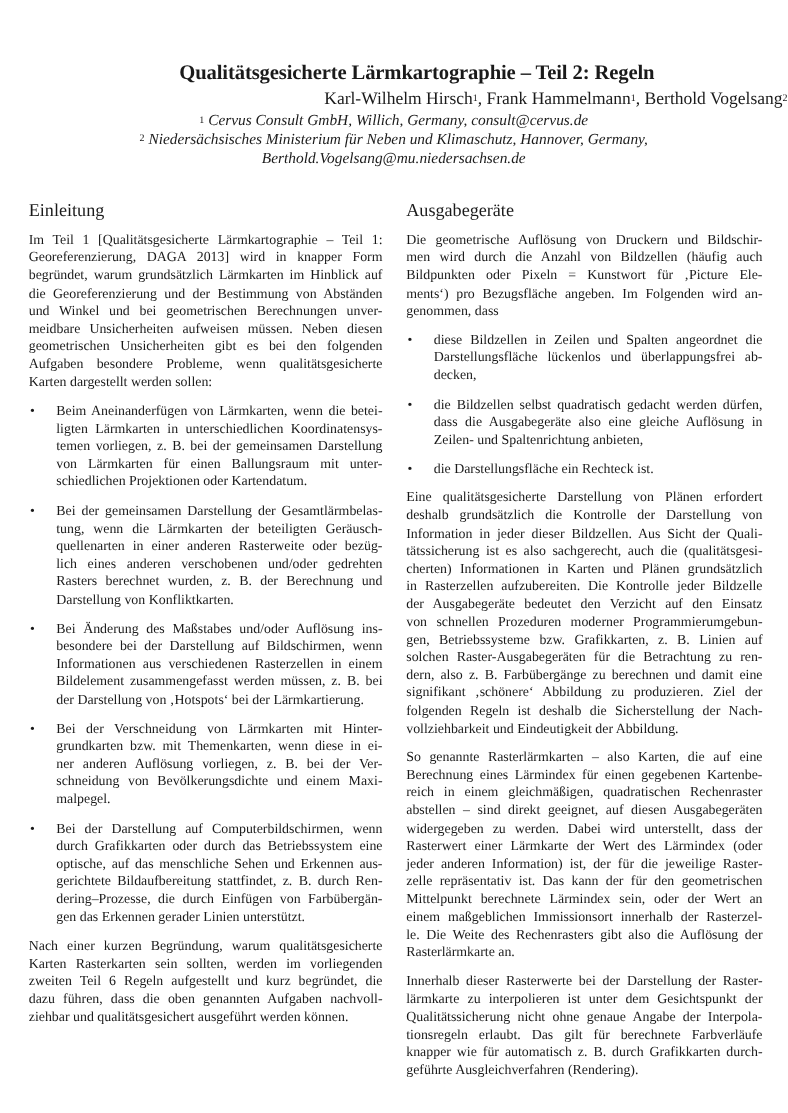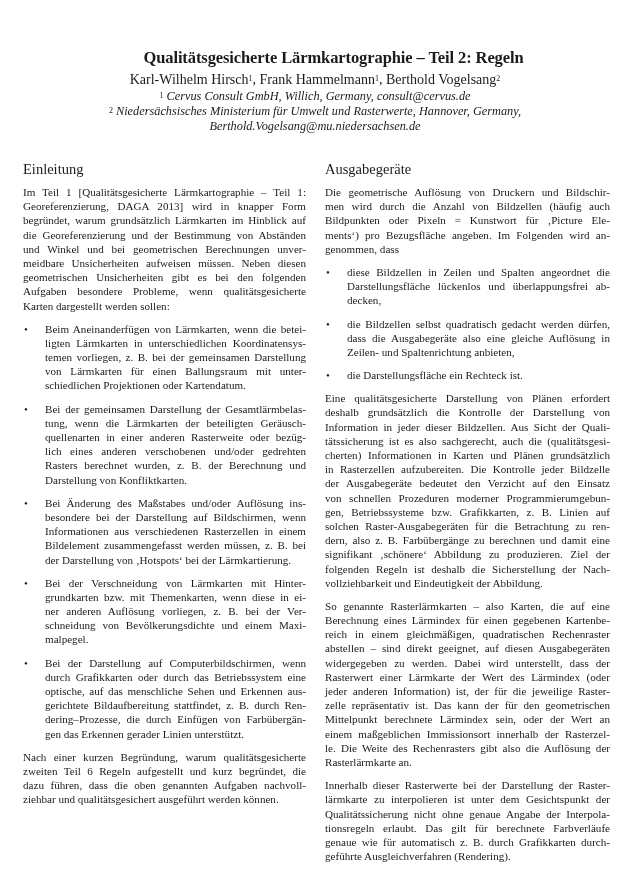--- a/index.html
+++ b/index.html
@@ -2,21 +2,21 @@
 <html><head>
   <meta charset="utf-8">
   <style>
     html, body { margin: 0; padding: 0; background: #ffffff; }
     body {
       width: 630px; height: 890px; overflow: hidden; position: relative;
       font-family: "Liberation Serif", "DejaVu Serif", serif; color: #1a1a1a;
     }
     .header { position: absolute; left: 0; top: 48px; width: 630px; text-align: center; }
     .title { font-size: 16.5px; font-weight: bold; line-height: 20px; margin: 0; letter-spacing: -0.1px; padding-left: 37px; }
-    .authors { font-size: 14px; line-height: 18px; margin-top: 3px; }
+    .authors { font-size: 14px; line-height: 18px; margin-top: 3px; text-align: right; }
     .aff { font-size: 12.3px; font-style: italic; line-height: 15px; }
     sup { font-size: 8px; vertical-align: top; position: relative; top: -1px; font-style: normal; }
     .col { position: absolute; top: 160px; width: 283px; }
     .col.left { left: 23px; }
     .col.right { left: 325px; width: 285px; }
     h2 { font-size: 14.5px; font-weight: normal; margin: 0 0 7px 0; line-height: 18px; }
     .para { font-size: 11.1px; line-height: 14.2px; text-align: justify; margin: 0 0 9px 0; }
     .line { display: block; text-align: justify; text-align-last: justify; white-space: nowrap; height: 14.2px; }
     .line.last { text-align-last: left; }
     ul.bullets { list-style: none; margin: 0 0 9px 0; padding: 0; }
@@ -24,21 +24,21 @@
     ul.bullets li .bullet { position: absolute; left: 1px; top: 0; font-size: 11px; }
   </style>
 </head>
 <body>
 
 <div class="header">
   <div class="title">Qualitätsgesicherte Lärmkartographie – Teil 2: Regeln</div>
   <div class="authors" id="authors"><span>Karl-Wilhelm Hirsch</span><sup>1</sup>, <span>Frank Hammelmann</span><sup>1</sup>, <span>Berthold Vogelsang</span><sup>2</sup></div>
   <div id="affiliations">
       <div class="aff"><sup>1</sup> <span>Cervus Consult GmbH, Willich, Germany, consult@cervus.de</span></div>
-      <div class="aff"><sup>2</sup> <span>Niedersächsisches Ministerium für Umwelt und Rasterwerte, Hannover, Germany,</span></div>
+      <div class="aff"><sup>2</sup> <span>Niedersächsisches Ministerium für Neben und Klimaschutz, Hannover, Germany,</span></div>
       <div class="aff"><span>Berthold.Vogelsang@mu.niedersachsen.de</span></div>
     </div>
 </div>
 
 <div class="col left">
   <h2>Einleitung</h2>
   <div class="para">
       <span class="line">Im Teil 1 [Qualitätsgesicherte Lärmkartographie – Teil 1:</span>
       <span class="line">Georeferenzierung, DAGA 2013] wird in knapper Form</span>
       <span class="line">begründet, warum grundsätzlich Lärmkarten im Hinblick auf</span>
@@ -98,20 +98,21 @@
           <span class="line">durch Grafikkarten oder durch das Betriebssystem eine</span>
           <span class="line">optische, auf das menschliche Sehen und Erkennen aus-</span>
           <span class="line">gerichtete Bildaufbereitung stattfindet, z. B. durch Ren-</span>
           <span class="line">dering–Prozesse, die durch Einfügen von Farbübergän-</span>
           <span class="line last">gen das Erkennen gerader Linien unterstützt.</span>
         </div>
       </li>
     </ul>
   <div class="para">
       <span class="line">Nach einer kurzen Begründung, warum qualitätsgesicherte</span>
+      <span class="line">Karten Rasterkarten sein sollten, werden im vorliegenden</span>
       <span class="line">zweiten Teil 6 Regeln aufgestellt und kurz begründet, die</span>
       <span class="line">dazu führen, dass die oben genannten Aufgaben nachvoll-</span>
       <span class="line last">ziehbar und qualitätsgesichert ausgeführt werden können.</span>
     </div>
 </div>
 
 <div class="col right">
   <h2>Ausgabegeräte</h2>
   <div class="para">
       <span class="line">Die geometrische Auflösung von Druckern und Bildschir-</span>
@@ -172,16 +173,16 @@
       <span class="line">Mittelpunkt berechnete Lärmindex sein, oder der Wert an</span>
       <span class="line">einem maßgeblichen Immissionsort innerhalb der Rasterzel-</span>
       <span class="line">le. Die Weite des Rechenrasters gibt also die Auflösung der</span>
       <span class="line last">Rasterlärmkarte an.</span>
     </div>
   <div class="para">
       <span class="line">Innerhalb dieser Rasterwerte bei der Darstellung der Raster-</span>
       <span class="line">lärmkarte zu interpolieren ist unter dem Gesichtspunkt der</span>
       <span class="line">Qualitätssicherung nicht ohne genaue Angabe der Interpola-</span>
       <span class="line">tionsregeln erlaubt. Das gilt für berechnete Farbverläufe</span>
-      <span class="line">genaue wie für automatisch z. B. durch Grafikkarten durch-</span>
+      <span class="line">knapper wie für automatisch z. B. durch Grafikkarten durch-</span>
       <span class="line last">geführte Ausgleichverfahren (Rendering).</span>
     </div>
 </div>
 
 </body></html>

